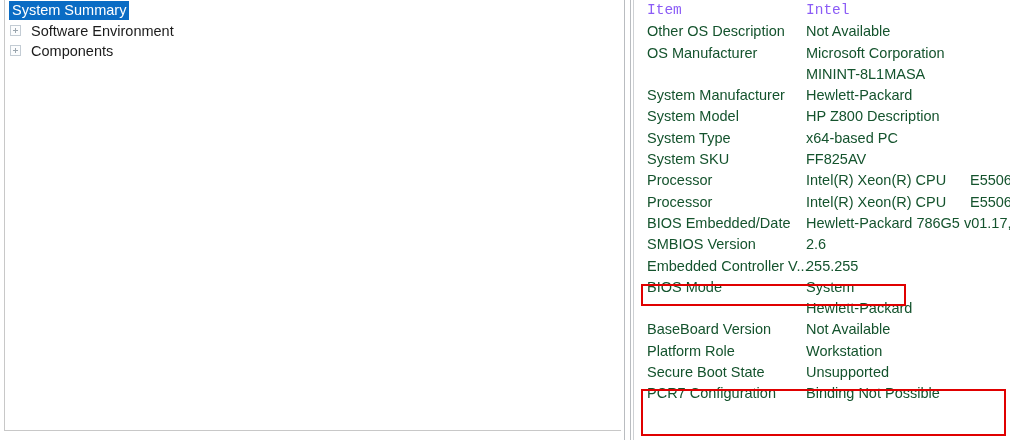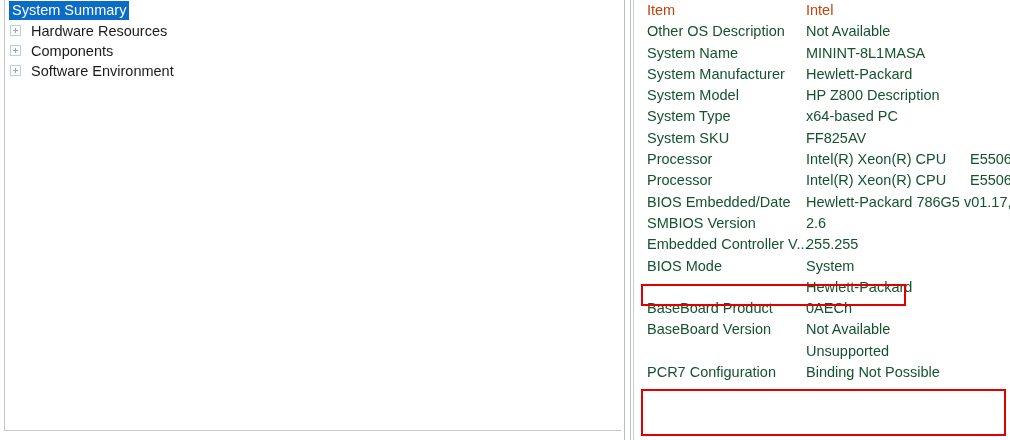--- a/index.html
+++ b/index.html
@@ -144,21 +144,22 @@
     position: absolute;
     left: 169px;
     top: 0;
   }
   .detail-row .col-value-ext {
     position: absolute;
     left: 333px;
     top: 0;
   }
   .detail-row.header {
-    color: #c2410c;
+    color: #8b5cf6;
+    font-family: Liberation Mono, monospace;
   }
 
   
   .annotation-box {
     position: absolute;
     border: 2px solid #e00000;
     box-sizing: border-box;
     pointer-events: none;
   }
   #annotation-bios-mode {
@@ -178,33 +179,29 @@
 <body>
 
 <div id="msinfo-window">
 
   <div id="tree-pane">
 
     <div class="tree-row root">
       <span class="tree-label-selected">System Summary</span>
     </div>
 
+
     <div class="tree-row child">
       <span class="expander"></span>
-      <span class="tree-text">Hardware Resources</span>
+      <span class="tree-text">Software Environment</span>
     </div>
 
     <div class="tree-row child">
       <span class="expander"></span>
       <span class="tree-text">Components</span>
-    </div>
-
-    <div class="tree-row child">
-      <span class="expander"></span>
-      <span class="tree-text">Software Environment</span>
     </div>
 
   </div>
 
   <div id="splitter">
     <div class="bar-a"></div>
     <div class="bar-b"></div>
     <div class="bar-c"></div>
   </div>
 
@@ -214,21 +211,24 @@
       <span class="col-item">Item</span>
       <span class="col-value">Intel</span>
     </div>
 
     <div id="details-rows">
         <div class="detail-row">
           <span class="col-item">Other OS Description</span>
           <span class="col-value">Not Available</span>
         </div>
         <div class="detail-row">
-          <span class="col-item">System Name</span>
+          <span class="col-item">OS Manufacturer</span>
+          <span class="col-value">Microsoft Corporation</span>
+        </div>
+        <div class="detail-row">
           <span class="col-value">MININT-8L1MASA</span>
         </div>
         <div class="detail-row">
           <span class="col-item">System Manufacturer</span>
           <span class="col-value">Hewlett-Packard</span>
         </div>
         <div class="detail-row">
           <span class="col-item">System Model</span>
           <span class="col-value">HP Z800 Description</span>
         </div>
@@ -263,28 +263,29 @@
           <span class="col-value">255.255</span>
         </div>
         <div class="detail-row">
           <span class="col-item">BIOS Mode</span>
           <span class="col-value">System</span>
         </div>
         <div class="detail-row">
           <span class="col-value">Hewlett-Packard</span>
         </div>
         <div class="detail-row">
-          <span class="col-item">BaseBoard Product</span>
-          <span class="col-value">0AECh</span>
-        </div>
-        <div class="detail-row">
           <span class="col-item">BaseBoard Version</span>
           <span class="col-value">Not Available</span>
         </div>
         <div class="detail-row">
+          <span class="col-item">Platform Role</span>
+          <span class="col-value">Workstation</span>
+        </div>
+        <div class="detail-row">
+          <span class="col-item">Secure Boot State</span>
           <span class="col-value">Unsupported</span>
         </div>
         <div class="detail-row">
           <span class="col-item">PCR7 Configuration</span>
           <span class="col-value">Binding Not Possible</span>
         </div>
       </div>
 
   </div>
 

